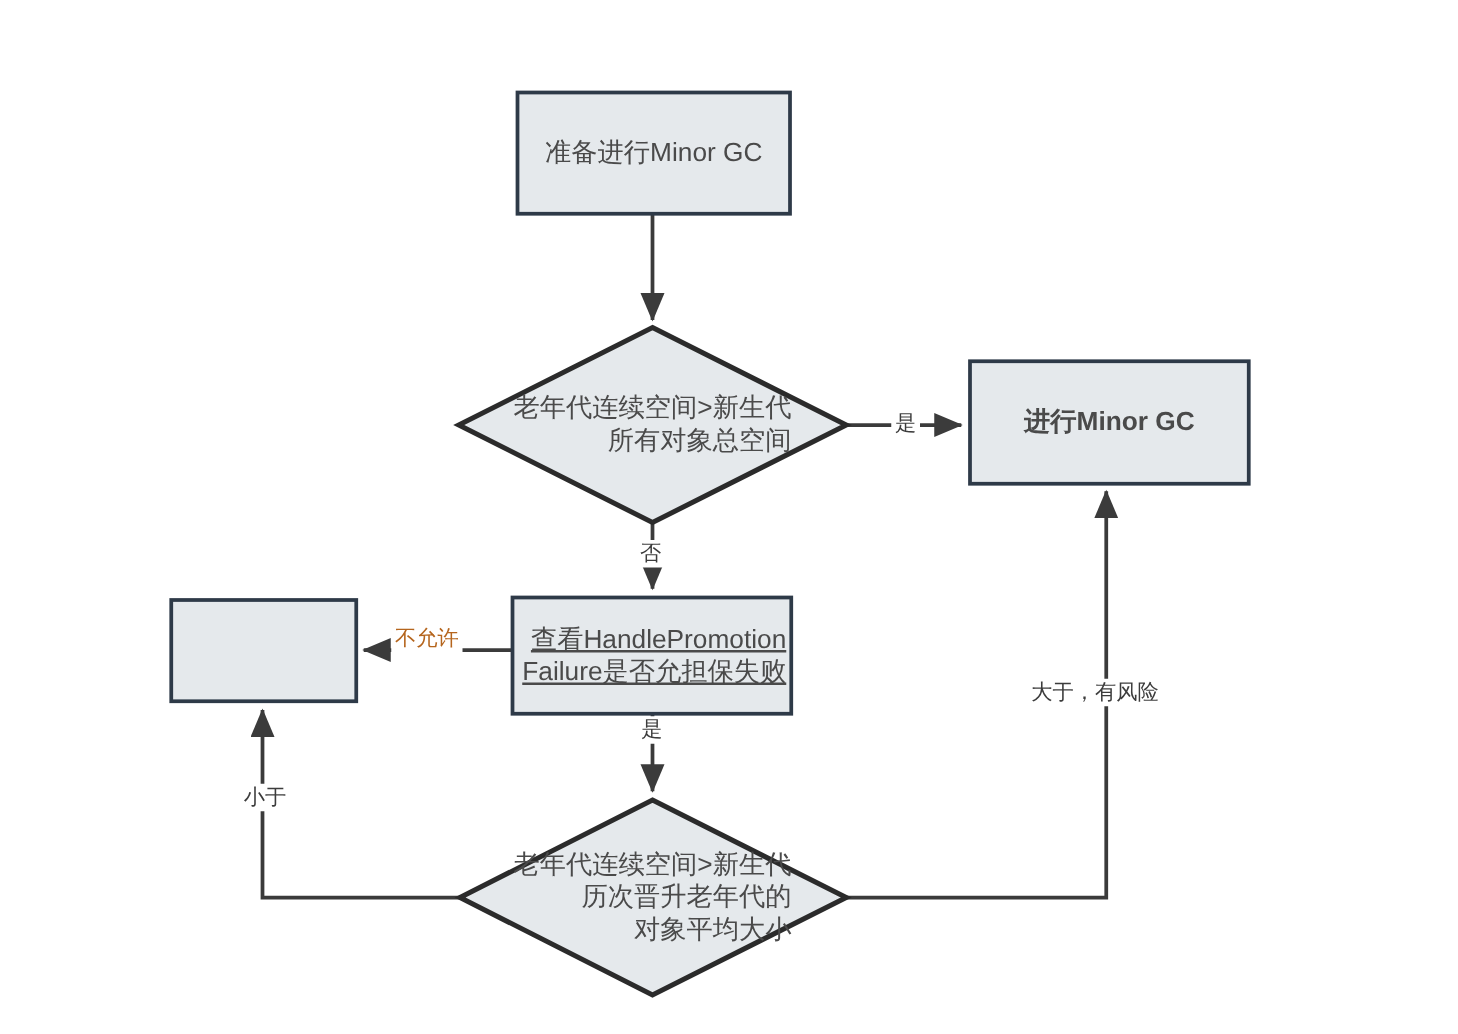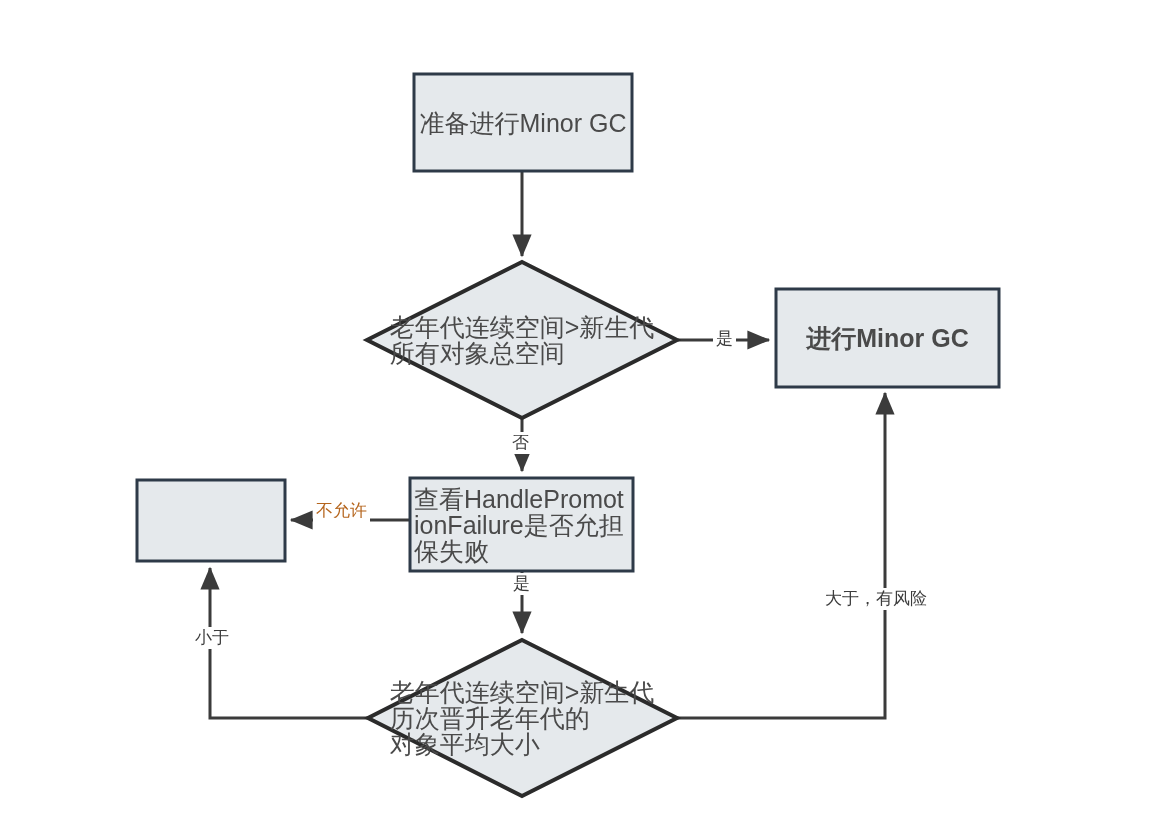--- a/index.html
+++ b/index.html
@@ -36,29 +36,30 @@
   .edge-line {
     stroke: #3b3b3b;
     stroke-width: 3;
     fill: none;
   }
   .node-label {
     position: absolute;
     display: flex;
     align-items: center;
     justify-content: center;
-    text-align: left;
+    text-align: right;
     color: #4a4a4a;
-    font-size: 25px;
+    font-size: 21px;
     line-height: 26px;
     pointer-events: none;
     white-space: pre-line;
   }
   .node-label.wrapbox {
     word-break: break-all;
+    text-decoration: underline;
   }
   .edge-label {
     position: absolute;
     font-size: 17px;
     color: #3c3c3c;
     background: #ffffff;
     padding: 1px 3px;
     line-height: 20px;
     white-space: nowrap;
   }
@@ -136,15 +137,15 @@
   <div class="edge-label" style="left:713px; top:328px;">是</div>
 
   <div class="edge-label" style="left:509px; top:432px;">否</div>
 
   <div class="edge-label accent" style="left:313px; top:500px;">不允许</div>
 
   <div class="edge-label" style="left:510px; top:573px;">是</div>
 
   <div class="edge-label" style="left:192px; top:627px;">小于</div>
 
-  <div class="edge-label" style="left:822px; top:588px;">大于，有风险</div>
+  <div class="edge-label" style="left:822px; top:543px;">大于，有风险</div>
 
 </div>
 
 </body></html>

